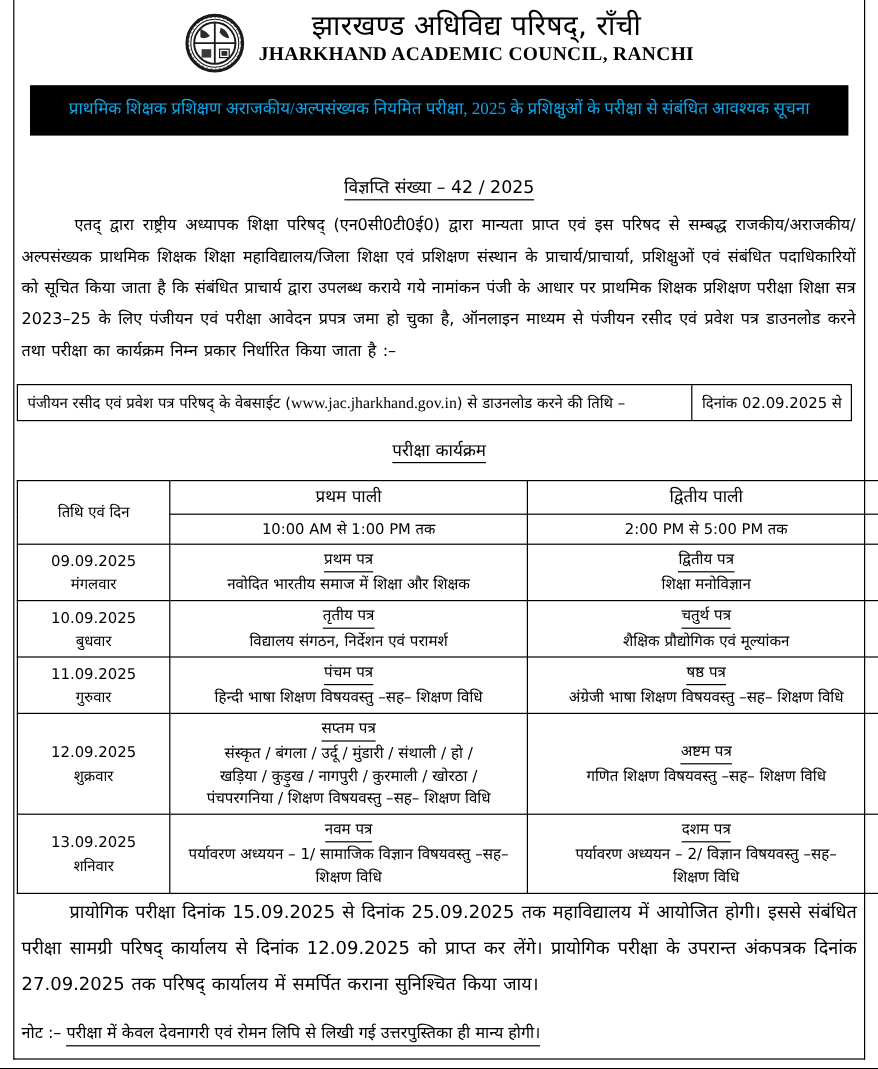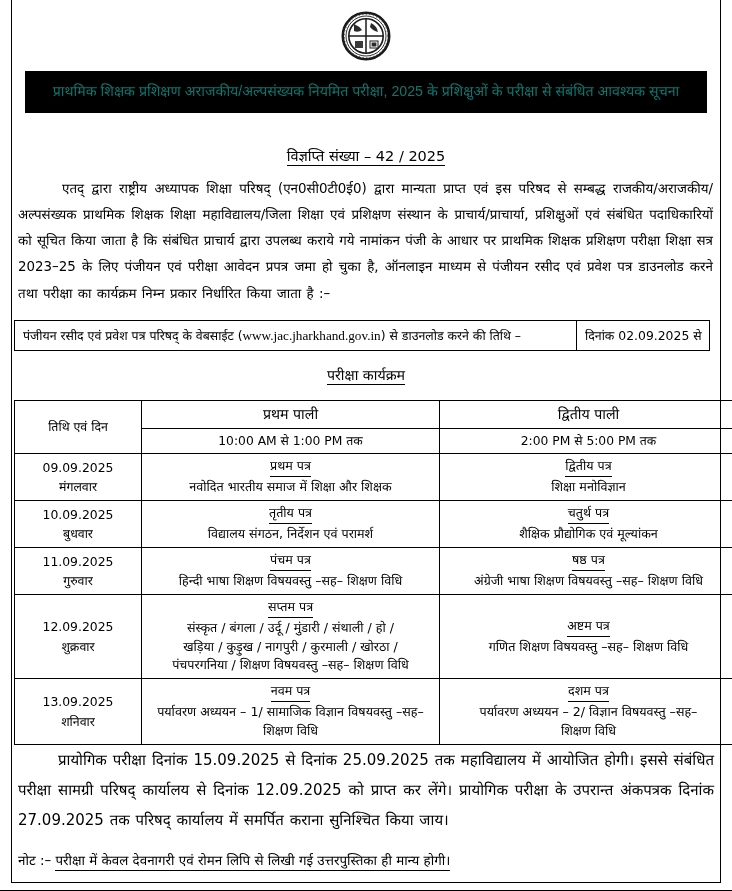--- a/index.html
+++ b/index.html
@@ -77,22 +77,22 @@
     font-weight: bold;
     letter-spacing: 0.3px;
     white-space: nowrap;
     margin-top: 3px;
   }
 
   
   .banner {
     margin: 10px 0 0 0;
     background: #000000;
-    color: #0f766e;
-    font-family: Liberation Sans, sans-serif;
+    color: #0ea5e9;
+    font-family: Liberation Serif, serif;
     font-size: 14.2px;
     line-height: 1.62;
     text-align: center;
     padding: 9px 16px 10px 16px;
     box-sizing: border-box;
     width: 682px;
     margin-left: auto;
     margin-right: auto;
   }
 
@@ -238,20 +238,24 @@
           <path d="M13 13 q5 2 8 6 q-4 3 -8 1 z" fill="#2b2b2b"></path>
           <path d="M30 12 q6 3 7 9 q-5 -1 -8 -5 z" fill="#2b2b2b"></path>
           <rect x="14" y="30" width="8" height="7" fill="#3a3a3a"></rect>
           <rect x="29" y="30" width="8" height="7" fill="#ffffff" stroke="#1a1a1a" stroke-width="1"></rect>
           <rect x="30.6" y="31.5" width="4.8" height="4" fill="#2b2b2b"></rect>
           <g stroke="#1a1a1a" stroke-width="0.7" fill="none">
             <circle cx="25" cy="25" r="21.6" stroke-dasharray="1.2 2.4"></circle>
           </g>
         </svg>
       </div>
+      <div class="header-text">
+        <div class="org-hi">झारखण्ड अधिविद्य परिषद्, राँची</div>
+        <div class="org-en">JHARKHAND ACADEMIC COUNCIL, RANCHI</div>
+      </div>
     </div>
 
     <div class="banner">प्राथमिक शिक्षक प्रशिक्षण अराजकीय/अल्पसंख्यक नियमित परीक्षा, 2025 के प्रशिक्षुओं के परीक्षा से संबंधित आवश्यक सूचना</div>
 
     <div class="notice-no">
       <span>विज्ञप्ति संख्या – 42 / 2025</span>
     </div>
 
     <div class="body-para indent">एतद् द्वारा राष्ट्रीय अध्यापक शिक्षा परिषद् (एन0सी0टी0ई0) द्वारा मान्यता प्राप्त एवं इस परिषद से सम्बद्ध राजकीय/अराजकीय/अल्पसंख्यक प्राथमिक शिक्षक शिक्षा महाविद्यालय/जिला शिक्षा एवं प्रशिक्षण संस्थान के प्राचार्य/प्राचार्या, प्रशिक्षुओं एवं संबंधित पदाधिकारियों को सूचित किया जाता है कि संबंधित प्राचार्य द्वारा उपलब्ध कराये गये नामांकन पंजी के आधार पर प्राथमिक शिक्षक प्रशिक्षण परीक्षा शिक्षा सत्र 2023–25 के लिए पंजीयन एवं परीक्षा आवेदन प्रपत्र जमा हो चुका है, ऑनलाइन माध्यम से पंजीयन रसीद एवं प्रवेश पत्र डाउनलोड करने तथा परीक्षा का कार्यक्रम निम्न प्रकार निर्धारित किया जाता है :–</div>
 

